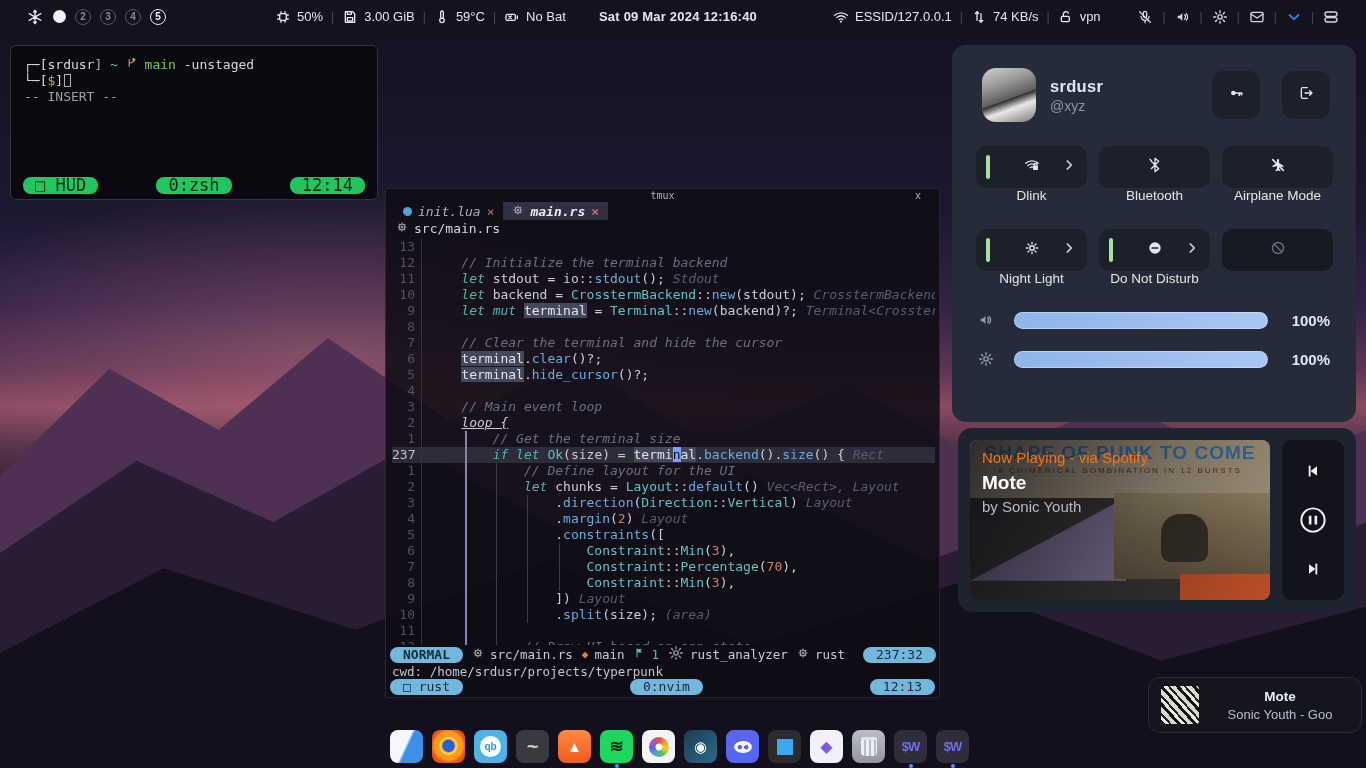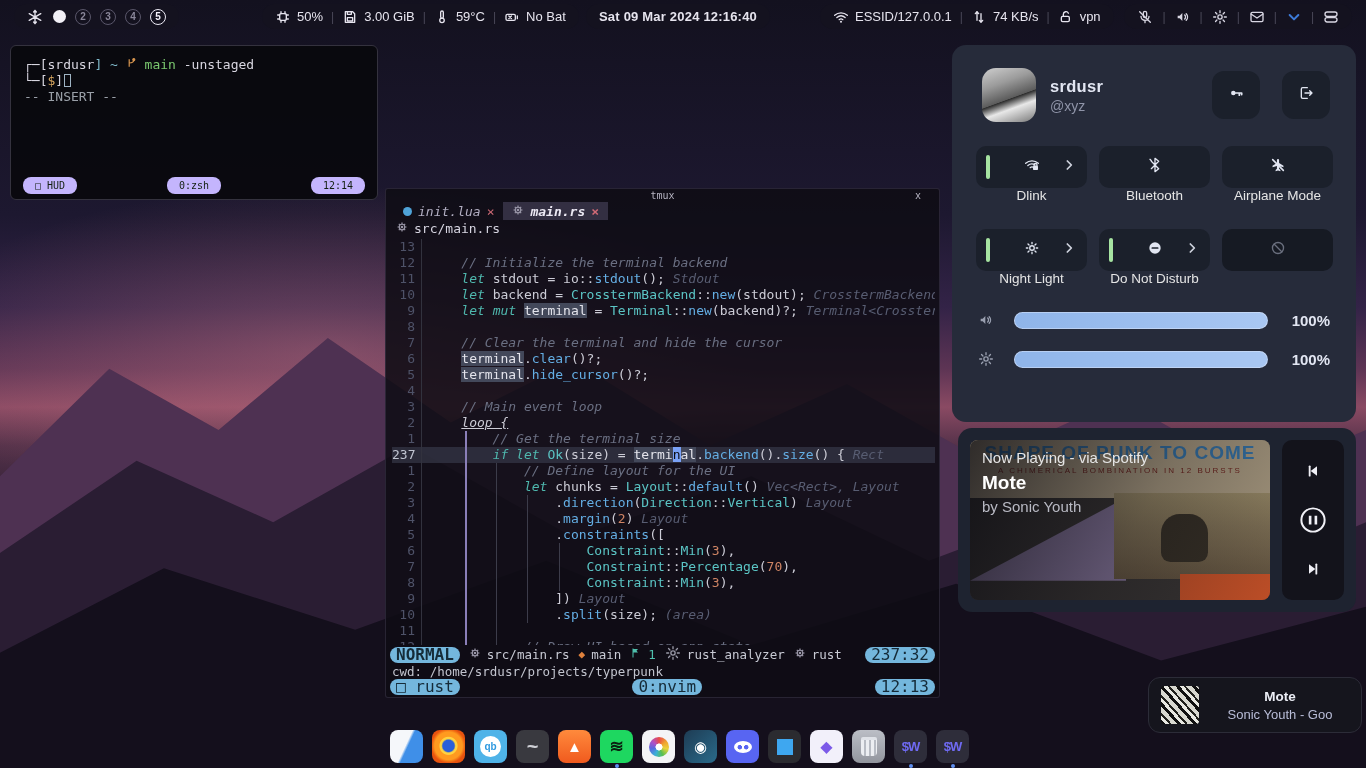--- a/index.html
+++ b/index.html
@@ -31,21 +31,21 @@
   .seg { display:flex; align-items:center; gap:6px; }
 
   
   .term { position:absolute; left:10px; top:45px; width:368px; height:155px; background:rgba(9,9,13,.93);
     border:1px solid #34323e; border-radius:6px; font-family:"DejaVu Sans Mono",monospace; font-size:13px; color:#d8d6e0; }
   .term-body { padding:11px 13px; line-height:16px; }
   .t-cyan { color:#7fb8c9; } .t-green { color:#7bc96f; } .t-orange { color:#d7954f; } .t-yellow { color:#d7a65f; }
   .t-grey { color:#9aa0a8; }
   .term-cursor { display:inline-block; width:7px; height:13px; border:1px solid #9fb4c4; vertical-align:-2px; margin-left:1px; }
   .term-bar { position:absolute; left:12px; right:12px; bottom:5px; display:flex; justify-content:space-between; }
-  .pill-g { background:#c4b5fd; color:#132010; border-radius:8px; padding:0 12px; font-size:10px; line-height:17px; }
+  .pill-g { background:#22c55e; color:#132010; border-radius:8px; padding:0 12px; font-size:17px; line-height:17px; }
 
   
   .ed { position:absolute; left:385px; top:188px; width:555px; height:510px; background:rgba(15,13,21,.88);
     border:1px solid rgba(70,65,90,.45); border-radius:3px; font-family:"DejaVu Sans Mono",monospace; font-size:13px; }
   .ed-title { position:absolute; top:1px; left:0; right:0; text-align:center; font-size:10px; color:#b6b4c2; }
   .ed-close { position:absolute; top:1px; right:18px; font-size:10px; color:#b6b4c2; cursor:pointer; }
   .tabs { position:absolute; top:13px; left:8px; display:flex; height:18px; }
   .tab { display:flex; align-items:center; gap:6px; padding:0 9px; font-style:italic; color:#b2aec2; cursor:pointer; }
   .tab.active { background:#332f42; color:#ece9f4; font-weight:bold; }
   .tab .x { color:#d06a76; font-style:normal; }
@@ -63,21 +63,21 @@
   .s-v { color:#ccccd6; }
   .s-n { color:#d08565; }
   .s-h { color:#585d72; font-style:italic; }
   .s-hl { color:#e4e4ec; background:#43485a; }
   .s-cur { color:#0d0d12; background:#7aa2f7; }
   .s-lu { color:#ccccd6; font-style:italic; text-decoration:underline; }
   .guide { position:absolute; width:1px; }
   .g-purple { background:#8a7fb8; width:1.5px; }
   .g-grey { background:#3c3c4a; }
   .sline { position:absolute; left:4px; right:4px; bottom:34px; height:17px; display:flex; align-items:center; gap:9px; font-size:12.5px; color:#c8cad4; }
-  .pill-b { background:#74b7dd; color:#152b38; border-radius:9px; padding:0 6px; line-height:16px; font-size:16px; }
+  .pill-b { background:#74b7dd; color:#152b38; border-radius:9px; padding:0 13px; line-height:16px; font-size:13px; }
   .sline .flex { flex:1; }
   .ic-orange { color:#e0823d; font-size:11px; }
   .ic-teal { color:#4fc0ad; }
   .cwd { position:absolute; left:6px; bottom:18px; font-size:12.5px; color:#c2c4ce; }
   .ed-tmuxbar { position:absolute; left:4px; right:4px; bottom:2px; display:flex; justify-content:space-between; }
 
   
   .panel { position:absolute; left:952px; top:45px; width:404px; height:377px; background:#262b3a; border-radius:14px; color:#e2e6f2; }
   .p-head { display:flex; align-items:center; padding:23px 26px 0 30px; gap:14px; }
   .avatar { width:54px; height:54px; border-radius:14px;
@@ -105,21 +105,21 @@
   .art { position:relative; flex:1; border-radius:8px; overflow:hidden; background:#3c3836; }
   .art .strip { position:absolute; top:0; left:0; right:0; height:36%; background:#b9a98c; }
   .art .l1 { position:absolute; top:2px; left:0; right:0; text-align:center; color:#3a7fb8; font-weight:bold; font-size:19px; letter-spacing:1px; white-space:nowrap; }
   .art .l2 { position:absolute; top:26px; left:0; right:0; text-align:center; color:#7a2820; font-size:8px; letter-spacing:2px; white-space:nowrap; }
   .art .purple { position:absolute; top:36%; left:0; width:52%; height:52%; background:#9a87b4; clip-path:polygon(100% 0,0 100%,100% 100%); opacity:.85; }
   .art .photo { position:absolute; top:33%; right:0; width:52%; height:54%;
     background:linear-gradient(180deg,#a4946e 0%,#8a7a5c 40%,#6a5a44 100%); }
   .art .photo::after { content:""; position:absolute; left:30%; top:25%; width:30%; height:55%; background:#3a3328; border-radius:40% 40% 20% 20%; }
   .art .orange { position:absolute; right:0; bottom:0; width:30%; height:16%; background:#d4572a; }
   .art .shade { position:absolute; inset:0; background:linear-gradient(120deg,rgba(8,8,14,.78),rgba(8,8,14,.35) 55%,rgba(8,8,14,.12)); }
-  .art .np { position:absolute; top:9px; left:12px; color:#e5e5e5; font-size:15px; }
+  .art .np { position:absolute; top:9px; left:12px; color:#f97316; font-size:15px; }
   .art .mt { position:absolute; top:32px; left:12px; color:#ffffff; font-size:19px; font-weight:bold; }
   .art .ma { position:absolute; top:58px; left:12px; color:#b9bac4; font-size:15px; }
   .mctrl { width:62px; background:#13131b; border-radius:10px; display:flex; flex-direction:column; align-items:center; justify-content:space-around; color:#f0f0f6; padding:10px 0; }
   .mctrl .mb { cursor:pointer; display:flex; }
 
   
   .notif { position:absolute; left:1148px; top:677px; width:214px; height:56px; background:#15151d; border:1px solid #2c2c38; border-radius:12px; display:flex; align-items:center; padding:0 12px; gap:12px; }
   .thumb { width:38px; height:38px; border-radius:3px; flex:none;
     background:repeating-linear-gradient(48deg,#101010 0 3px,#e8e8e2 3px 6px,#20201c 6px 8px,#d8d8d0 8px 12px); }
   .ntext { flex:1; text-align:center; }

